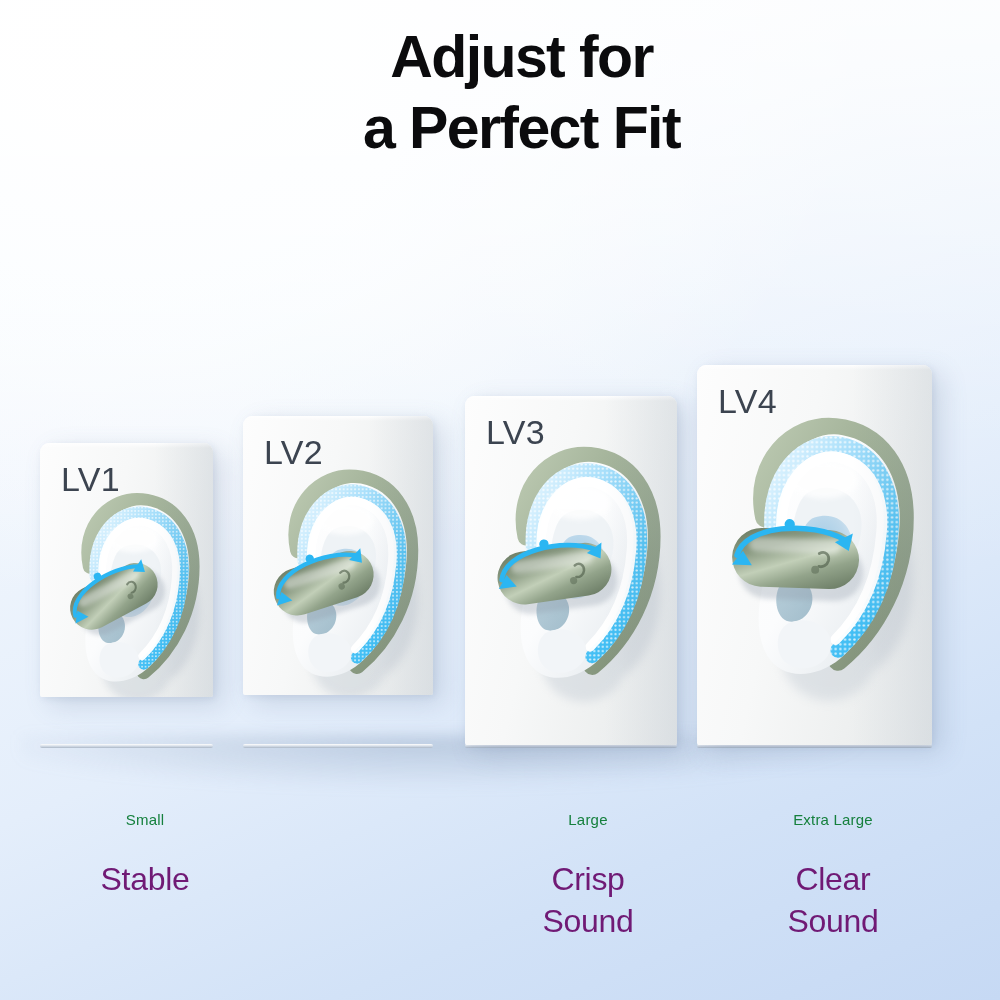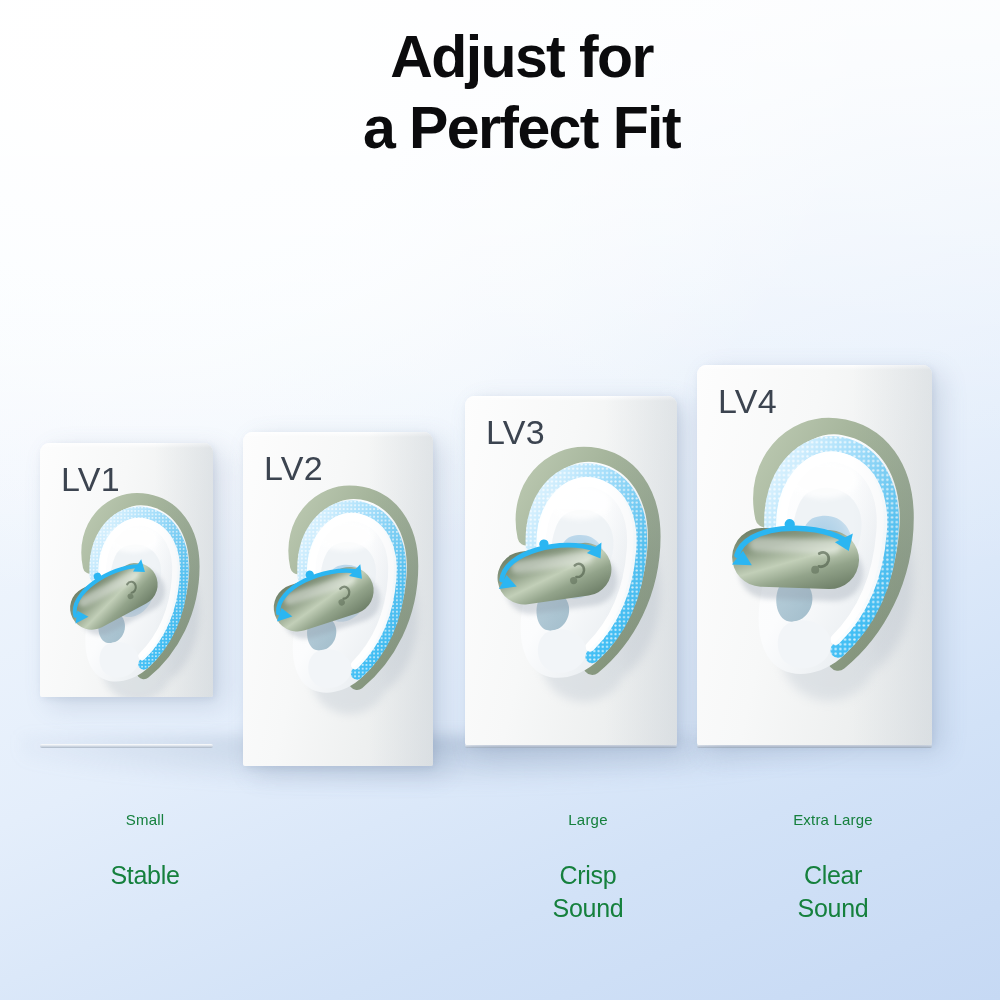--- a/index.html
+++ b/index.html
@@ -79,21 +79,21 @@
   .ear-wrap svg { position:absolute; display:block; }
 
   
   .labels { position:absolute; left:0; top:812px; width:1000px; height:180px; }
   .col { position:absolute; top:0; text-align:center; }
   .size {
     font-size:15px; color:#15803d; letter-spacing:0.2px; line-height:1;
   }
   .benefit {
     margin-top:32px;
-    font-size:25px; color:#15803d; line-height:1.3; letter-spacing:-0.3px;
+    font-size:32px; color:#701a75; line-height:1.3; letter-spacing:-0.3px;
   }
 </style>
 </head>
 <body>
 
 <div class="bg"></div>
 <div class="bg-sheen"></div>
 
 <h1 class="headline">
   <span>Adjust for</span>
@@ -206,21 +206,21 @@
         <path d="M30 160 l9 -12 l8 12 z" fill="#2bb6f2"></path>
         <path d="M132 130 l-3 15 l-12 -7 z" fill="#2bb6f2"></path>
         <circle cx="78" cy="124" r="4.4" fill="#2bb6f2"></circle>
       </g>
     </g>
   </svg>
       </div>
       <div class="lv-label">LV1</div>
     </div>
     <div class="floor-edge" style="left: 243px; width: 190px;"></div>
-    <div class="card" style="left: 243px; top: 432px; width: 190px; height: 334px; z-index: 11;">
+    <div class="card" style="left: 243px; top: 416px; width: 190px; height: 279px; z-index: 11;">
       <div class="card-top-hl"></div>
       <div class="ear-wrap">
   <svg viewBox="0 0 200 300" width="190" height="329" style="left:0;top:0">
     <defs>
       <linearGradient id="skin-lv2" x1="0" y1="0" x2="1" y2="1">
         <stop offset="0%" stop-color="#ffffff"></stop>
         <stop offset="45%" stop-color="#fbfcfd"></stop>
         <stop offset="100%" stop-color="#dfe5ea"></stop>
       </linearGradient>
       <radialGradient id="conchaG-lv2" cx="45%" cy="40%" r="70%">

